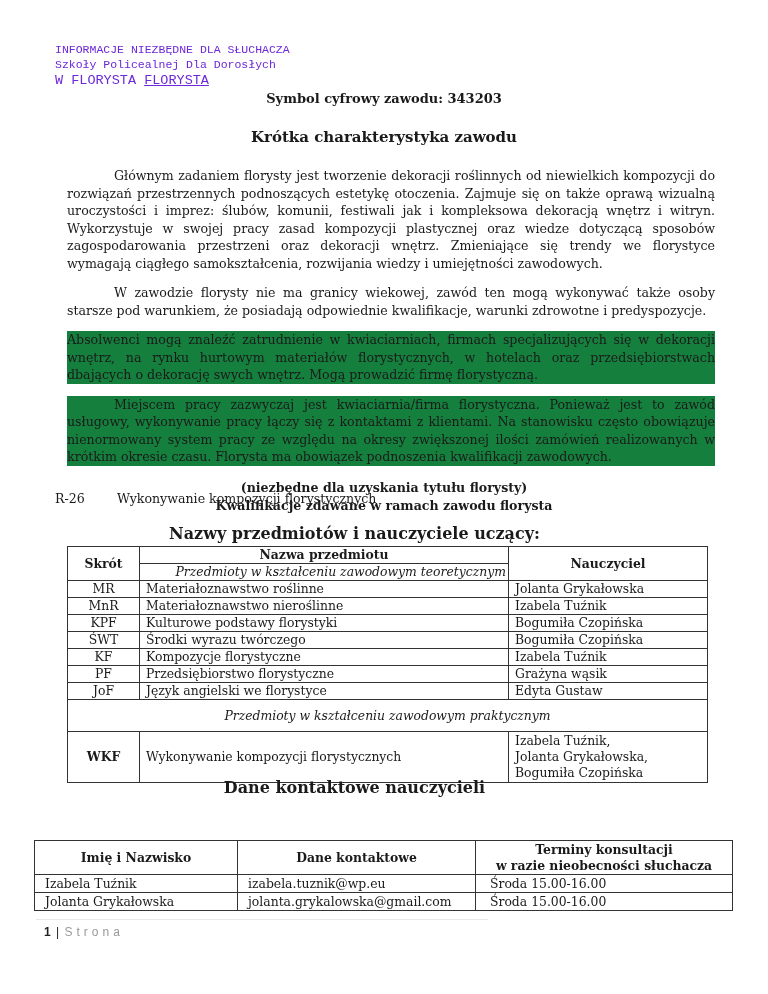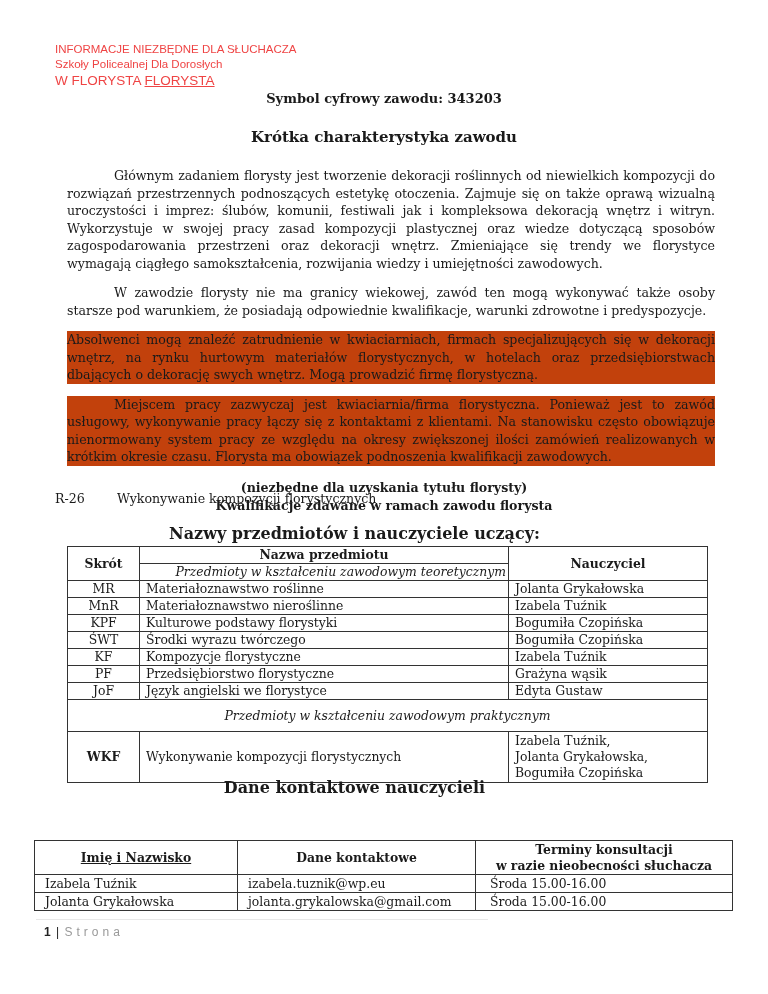--- a/index.html
+++ b/index.html
@@ -2,37 +2,37 @@
 <html><head>
 <meta charset="utf-8">
 <style>
   html, body { margin: 0; padding: 0; background: #ffffff; }
   body {
     width: 768px; height: 994px; position: relative; overflow: hidden;
     font-family: "DejaVu Serif", serif; color: #1a1a1a;
   }
   .page { position: absolute; left: 0; top: 0; width: 768px; height: 994px; }
 
-  .hdr { position: absolute; left: 55px; top: 42px; font-family: Liberation Sans, sans-serif; color: #ef4444; }
+  .hdr { position: absolute; left: 55px; top: 42px; font-family: Liberation Mono, monospace; color: #6d28d9; }
   .hdr .l1 { font-size: 11.5px; line-height: 15px; }
   .hdr .l2 { font-size: 11.5px; line-height: 15px; }
   .hdr .l3 { font-size: 13.5px; line-height: 18px; }
   .hdr .l3 .u { text-decoration: underline; }
 
   .center { position: absolute; left: 0; width: 768px; text-align: center; font-weight: bold; }
   .symbol { top: 91px; font-size: 13px; }
   .krotka { top: 128px; font-size: 15px; }
 
   .body-text {
     position: absolute; left: 55px; width: 672px; top: 155px;
     font-size: 12.6px; line-height: 17.5px; text-align: justify;
   }
   .body-text p { margin: 12px; }
   .indent { text-indent: 47px; }
-  .shaded { background: #c2410c; }
+  .shaded { background: #15803d; }
 
   .kwal { top: 479px; font-size: 12.6px; line-height: 17.5px; }
 
   .r26 { position: absolute; left: 55px; top: 489px; font-size: 12.6px; margin-top: 2px; }
   .r26 .code { display: inline-block; width: 62px; }
 
   .sec-title { position: absolute; left: 0; width: 709px; text-align: center; font-weight: bold; font-size: 16px; }
   .t1title { top: 524px; }
   .t2title { top: 778px; }
 
@@ -151,21 +151,21 @@
       </td>
     </tr>
   </tbody>
     </table>
 
   <div class="sec-title t2title">Dane kontaktowe nauczycieli</div>
 
   <table class="t2">
     <tbody>
         <tr>
-      <th style="width:190px;text-decoration:underline;">Imię i Nazwisko</th>
+      <th style="width:190px;">Imię i Nazwisko</th>
       <th style="width:225px;">Dane kontaktowe</th>
       <th>
         <div>Terminy konsultacji</div>
         <div>w razie nieobecności słuchacza</div>
       </th>
     </tr>
     <tr>
       <td>Izabela Tuźnik</td>
       <td>izabela.tuznik@wp.eu</td>
       <td class="k3">Środa 15.00-16.00</td>

